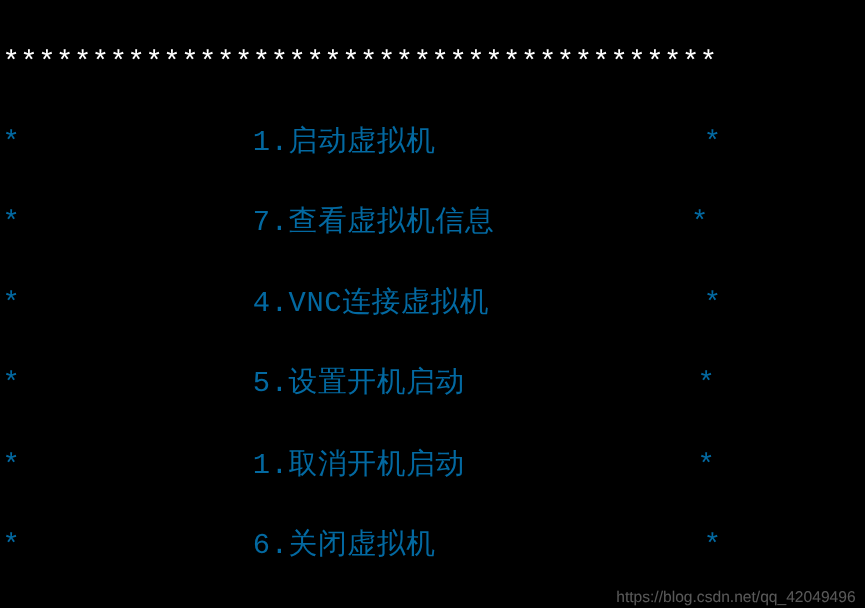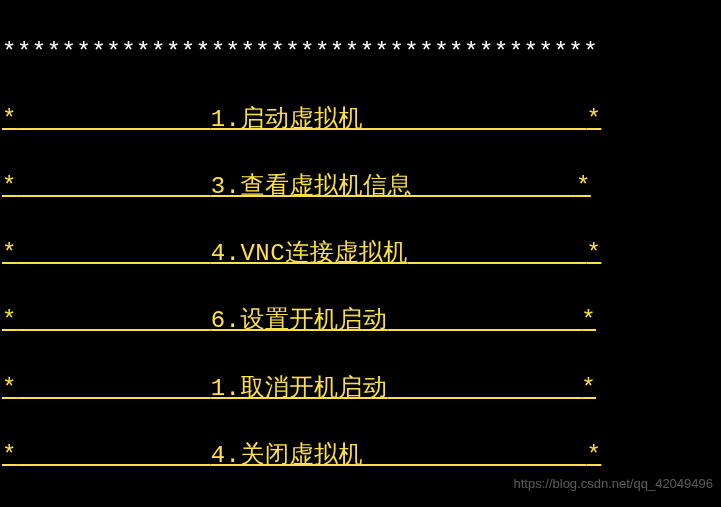--- a/index.html
+++ b/index.html
@@ -20,44 +20,43 @@
       padding: 2px 0 0 2px;
     }
     .terminal {
       white-space: pre;
       letter-spacing: 0.5px;
     }
     .border-line {
       color: #ffffff;
     }
     .menu-row {
-      color: #fde047;
-      text-decoration: underline;
+      color: #0369a1;
     }
     .watermark {
       position: absolute;
-      bottom: 14px;
+      bottom: 0;
       right: 8px;
       font-size: 13px;
       color: rgba(255, 255, 255, 0.35);
       font-family: Arial, sans-serif;
       letter-spacing: 0;
     }
   </style>
 </head>
 <body>
 
 <div class="terminal">
 <div class="border-line">****************************************</div>
 <div class="menu-row"><span>*</span><span>             </span><span>1.启动虚拟机</span><span>               </span><span>*</span></div>
-<div class="menu-row"><span>*</span><span>             </span><span>3.查看虚拟机信息</span><span>           </span><span>*</span></div>
+<div class="menu-row"><span>*</span><span>             </span><span>7.查看虚拟机信息</span><span>           </span><span>*</span></div>
 <div class="menu-row"><span>*</span><span>             </span><span>4.VNC连接虚拟机</span><span>            </span><span>*</span></div>
-<div class="menu-row"><span>*</span><span>             </span><span>6.设置开机启动</span><span>             </span><span>*</span></div>
+<div class="menu-row"><span>*</span><span>             </span><span>5.设置开机启动</span><span>             </span><span>*</span></div>
 <div class="menu-row"><span>*</span><span>             </span><span>1.取消开机启动</span><span>             </span><span>*</span></div>
-<div class="menu-row"><span>*</span><span>             </span><span>4.关闭虚拟机</span><span>               </span><span>*</span></div>
+<div class="menu-row"><span>*</span><span>             </span><span>6.关闭虚拟机</span><span>               </span><span>*</span></div>
 <div class="menu-row"></div>
 
 
 
 
 
 
 
 </div>
 

